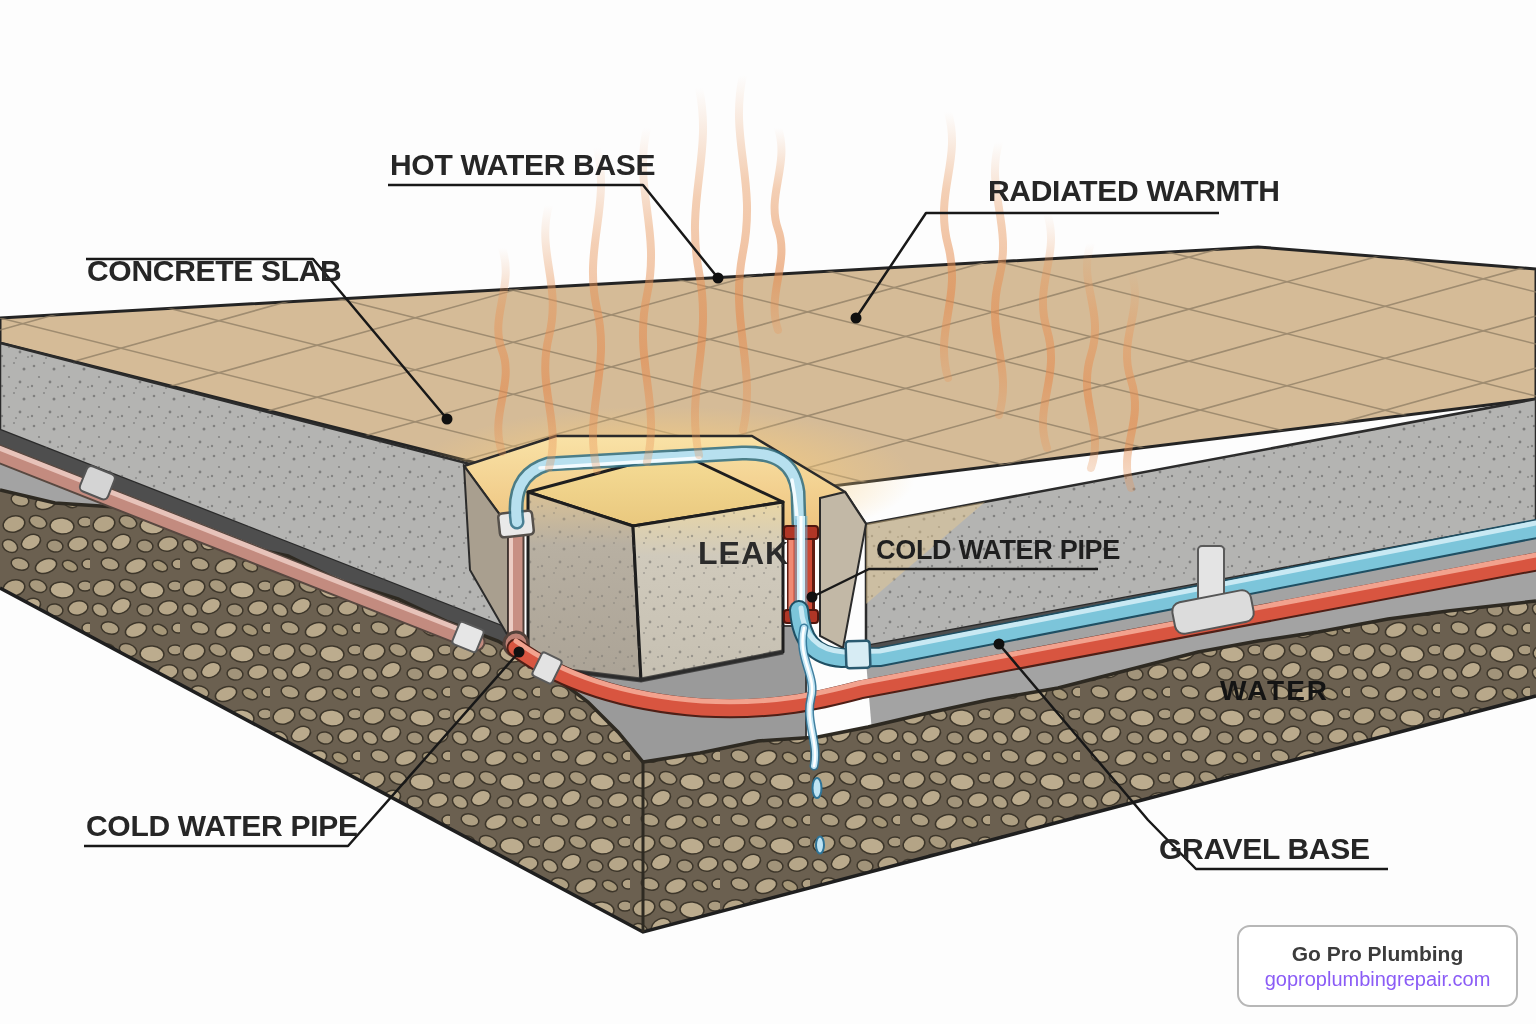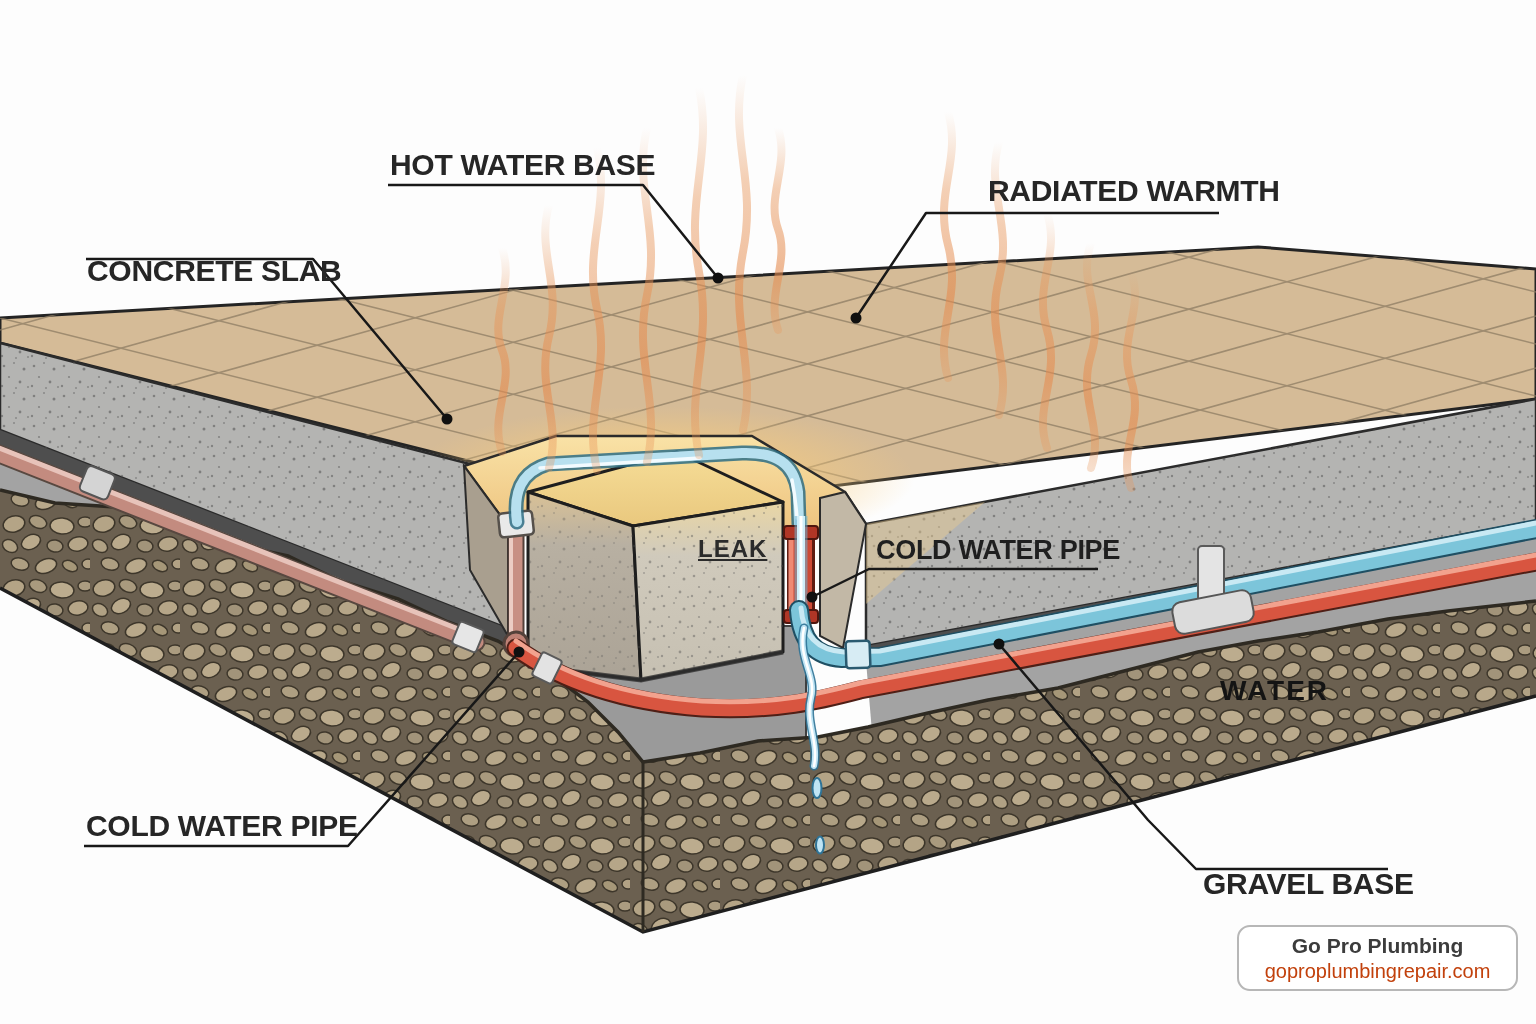--- a/index.html
+++ b/index.html
@@ -2,28 +2,28 @@
 <html><head>
 <meta charset="utf-8">
 <style>
   html,body{margin:0;padding:0;background:#fff;}
   #stage{position:relative;width:1536px;height:1024px;overflow:hidden;background:#fdfdfd;
          font-family:"Liberation Sans",sans-serif;}
   #scene{position:absolute;left:0;top:0;}
   .callout{position:absolute;font-weight:700;font-size:30px;color:#262626;
            letter-spacing:-0.3px;white-space:nowrap;line-height:1;}
   .on-face{font-size:27px;color:#1f1f1f;}
-  .leak-label{font-size:24px;color:#2b2b2b;letter-spacing:1px;text-decoration:underline;}
+  .leak-label{font-size:32px;color:#2b2b2b;letter-spacing:1px;}
   .ground-label{font-size:28px;color:#141414;letter-spacing:2px;}
-  .brand-card{position:absolute;left:1237px;top:925px;width:281px;height:66px;
+  .brand-card{position:absolute;left:1237px;top:925px;width:281px;height:82px;
               background:#ffffff;border:2px solid #b7b7b7;border-radius:13px;
               display:flex;flex-direction:column;align-items:center;justify-content:center;
               gap:3px;box-sizing:border-box;}
   .brand-name{font-weight:700;font-size:21px;color:#3c3c3c;line-height:1.1;}
-  .brand-site{font-weight:400;font-size:20px;color:#c2410c;line-height:1.1;}
+  .brand-site{font-weight:400;font-size:20px;color:#8b5cf6;line-height:1.1;}
 </style>
 </head>
 <body>
 
 <div id="stage">
 <svg id="scene" width="1536" height="1024" viewBox="0 0 1536 1024">
   <defs>
     <linearGradient id="waveGrad" x1="0" y1="0" x2="0" y2="1">
       <stop offset="0%" stop-color="#e8965a" stop-opacity="0"></stop>
       <stop offset="30%" stop-color="#e8965a" stop-opacity="0.45"></stop>
@@ -252,19 +252,19 @@
   </g>
 </svg>
 
 <div class="callout" style="left:87px;top:224px;margin-top:32px;">CONCRETE SLAB</div>
 <div class="callout" style="left:390px;top:150px;">HOT WATER BASE</div>
 <div class="callout" style="left:948px;top:176px;margin-left:40px;">RADIATED WARMTH</div>
 <div class="callout on-face" style="left:876px;top:537px;">COLD WATER PIPE</div>
 <div class="callout leak-label" style="left:698px;top:537px;">LEAK</div>
 <div class="callout ground-label" style="left:1220px;top:677px;">WATER</div>
 <div class="callout" style="left:86px;top:811px;">COLD WATER PIPE</div>
-<div class="callout" style="left:1203px;top:834px;margin-top:35px;">GRAVEL BASE</div>
+<div class="callout" style="left:1159px;top:834px;">GRAVEL BASE</div>
 
 <div class="brand-card">
   <div class="brand-name">Go Pro Plumbing</div>
   <div class="brand-site">goproplumbingrepair.com</div>
 </div>
 </div>
 
 </body></html>

